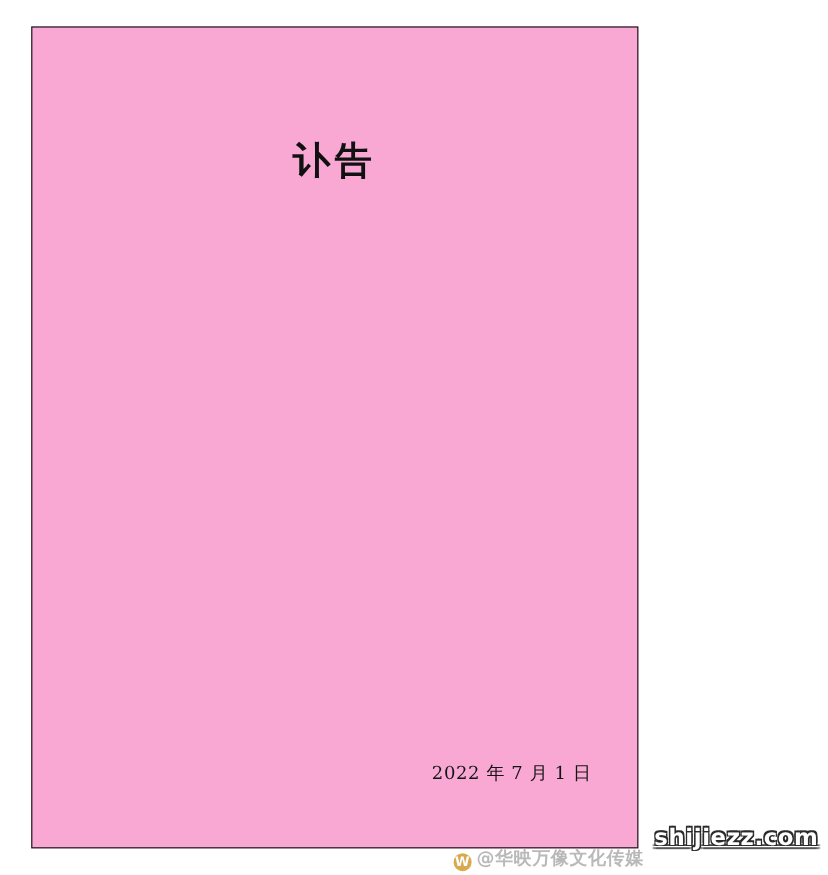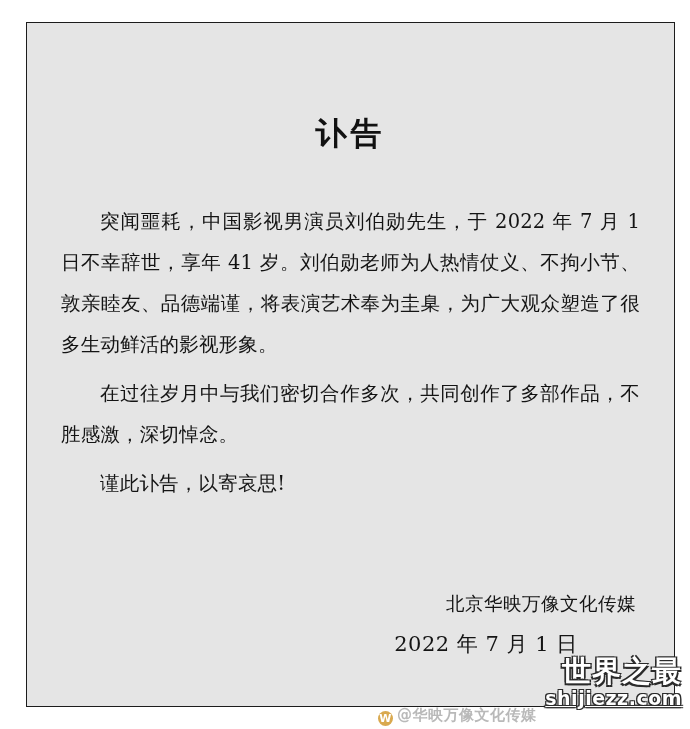--- a/index.html
+++ b/index.html
@@ -12,23 +12,23 @@
     height: 729px;
     position: relative;
     font-family: "DejaVu Serif", "Liberation Serif", serif;
     overflow: hidden;
   }
 
   .page {
     position: absolute;
     left: 26px;
     top: 22px;
-    width: 649px;
+    width: 506px;
     height: 685px;
-    background: #e5e5e5;
+    background: #f9a8d4;
     border: 1px solid #1c1c1c;
     box-sizing: border-box;
   }
 
   .doc-body {
     position: absolute;
     left: 0;
     top: 0;
     right: 0;
     bottom: 0;
@@ -70,25 +70,24 @@
   }
 
   .sign-org {
     font-size: 18.5px;
     line-height: 40px;
     color: #141414;
     letter-spacing: 0.5px;
   }
 
   .sign-date {
-    font-size: 21px;
+    font-size: 15px;
     line-height: 40px;
     color: #141414;
     letter-spacing: 0.5px;
-    text-align: center;
   }
 
   
   .wm-weibo {
     position: absolute;
     left: 378px;
     top: 706px;
     font-size: 15px;
     color: #b9b9b9;
     font-family: "DejaVu Sans", "Liberation Sans", sans-serif;
@@ -143,33 +142,26 @@
     text-decoration: underline;
   }
 </style>
 </head>
 <body>
 
 <div class="page">
   <div class="doc-body">
     <div class="doc-title">讣告</div>
 
-    <div class="paragraphs">
-      <p class="para">突闻噩耗，中国影视男演员刘伯勋先生，于 2022 年 7 月 1 日不幸辞世，享年 41 岁。刘伯勋老师为人热情仗义、不拘小节、敦亲睦友、品德端谨，将表演艺术奉为圭臬，为广大观众塑造了很多生动鲜活的影视形象。</p>
-      <p class="para">在过往岁月中与我们密切合作多次，共同创作了多部作品，不胜感激，深切悼念。</p>
-      <p class="para">谨此讣告，以寄哀思!</p>
-    </div>
   </div>
 
   <div class="signature-block">
-    <div class="sign-org">北京华映万像文化传媒</div>
     <div class="sign-date">2022 年 7 月 1 日</div>
   </div>
 </div>
 
 <div class="wm-weibo">
   <span class="wb-badge">W</span><span>@华映万像文化传媒</span>
 </div>
 
 <div class="wm-brand">
-  <div class="wm-brand-cn">世界之最</div>
   <div class="wm-brand-url">shijiezz.com</div>
 </div>
 
 </body></html>

